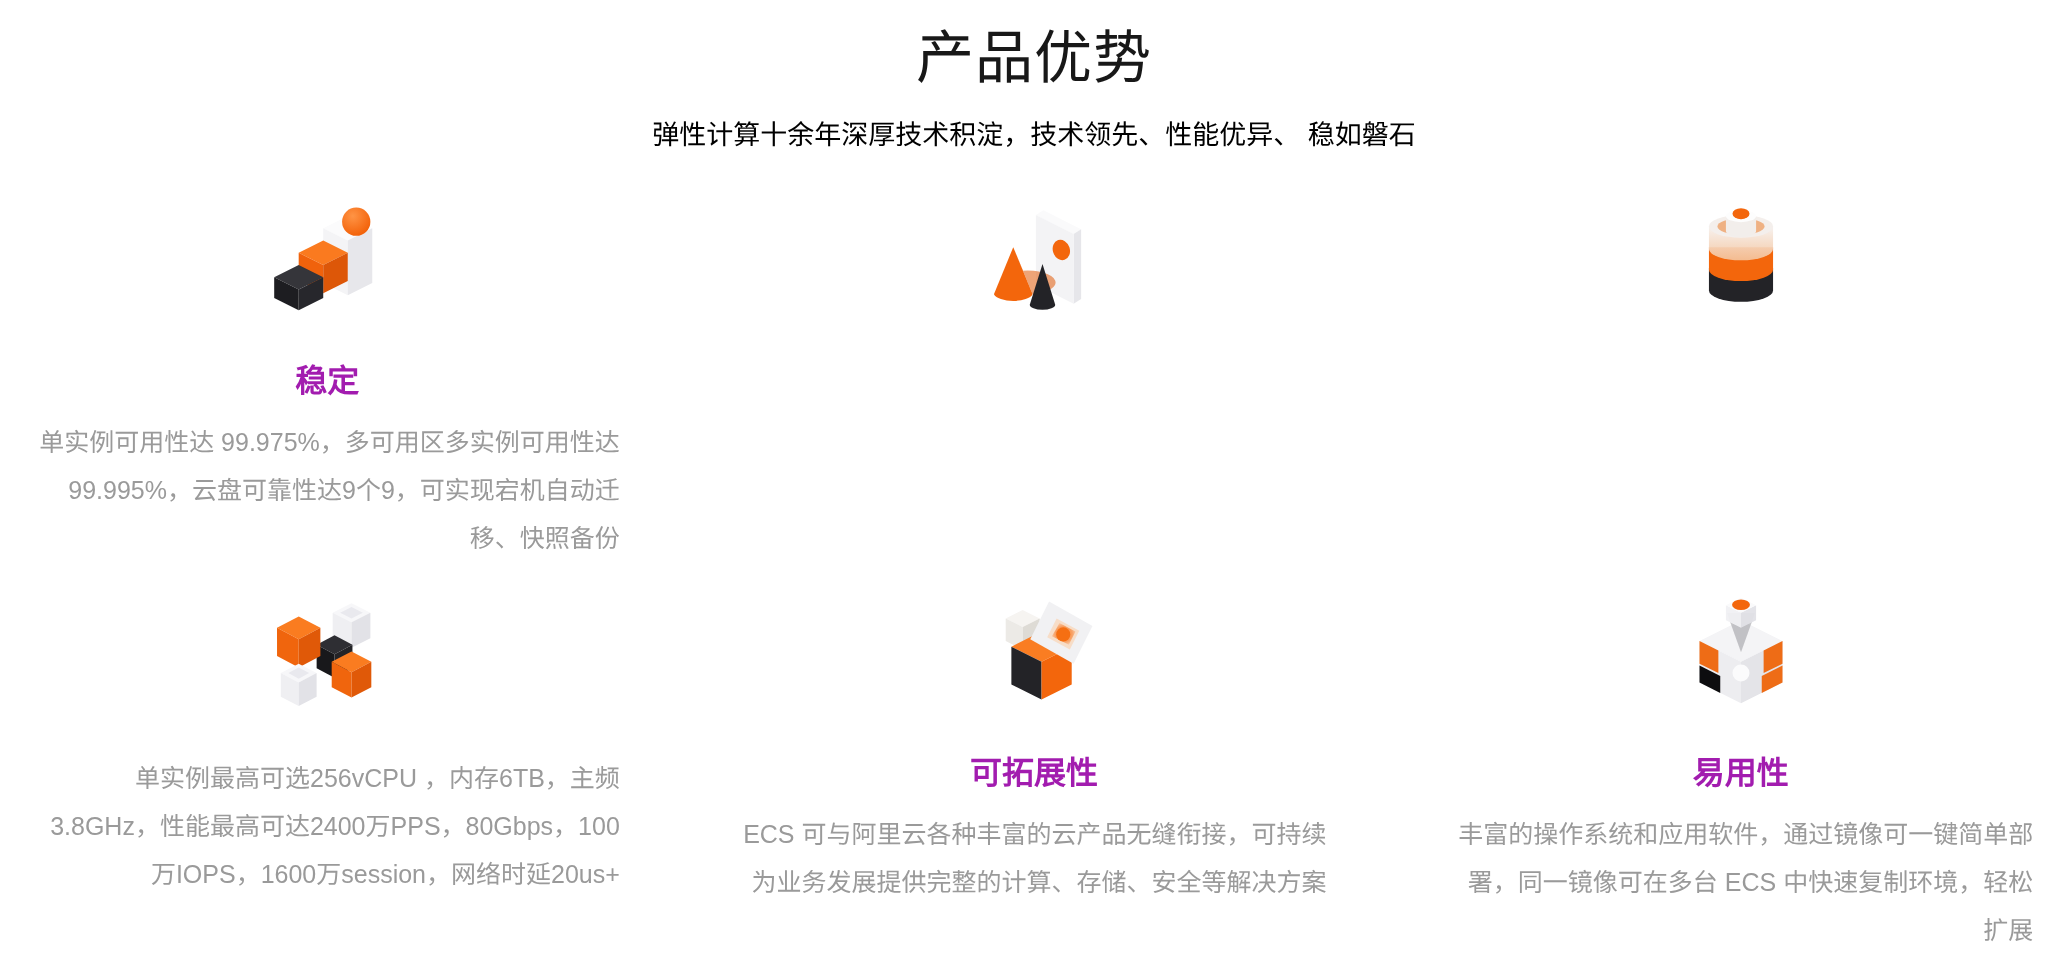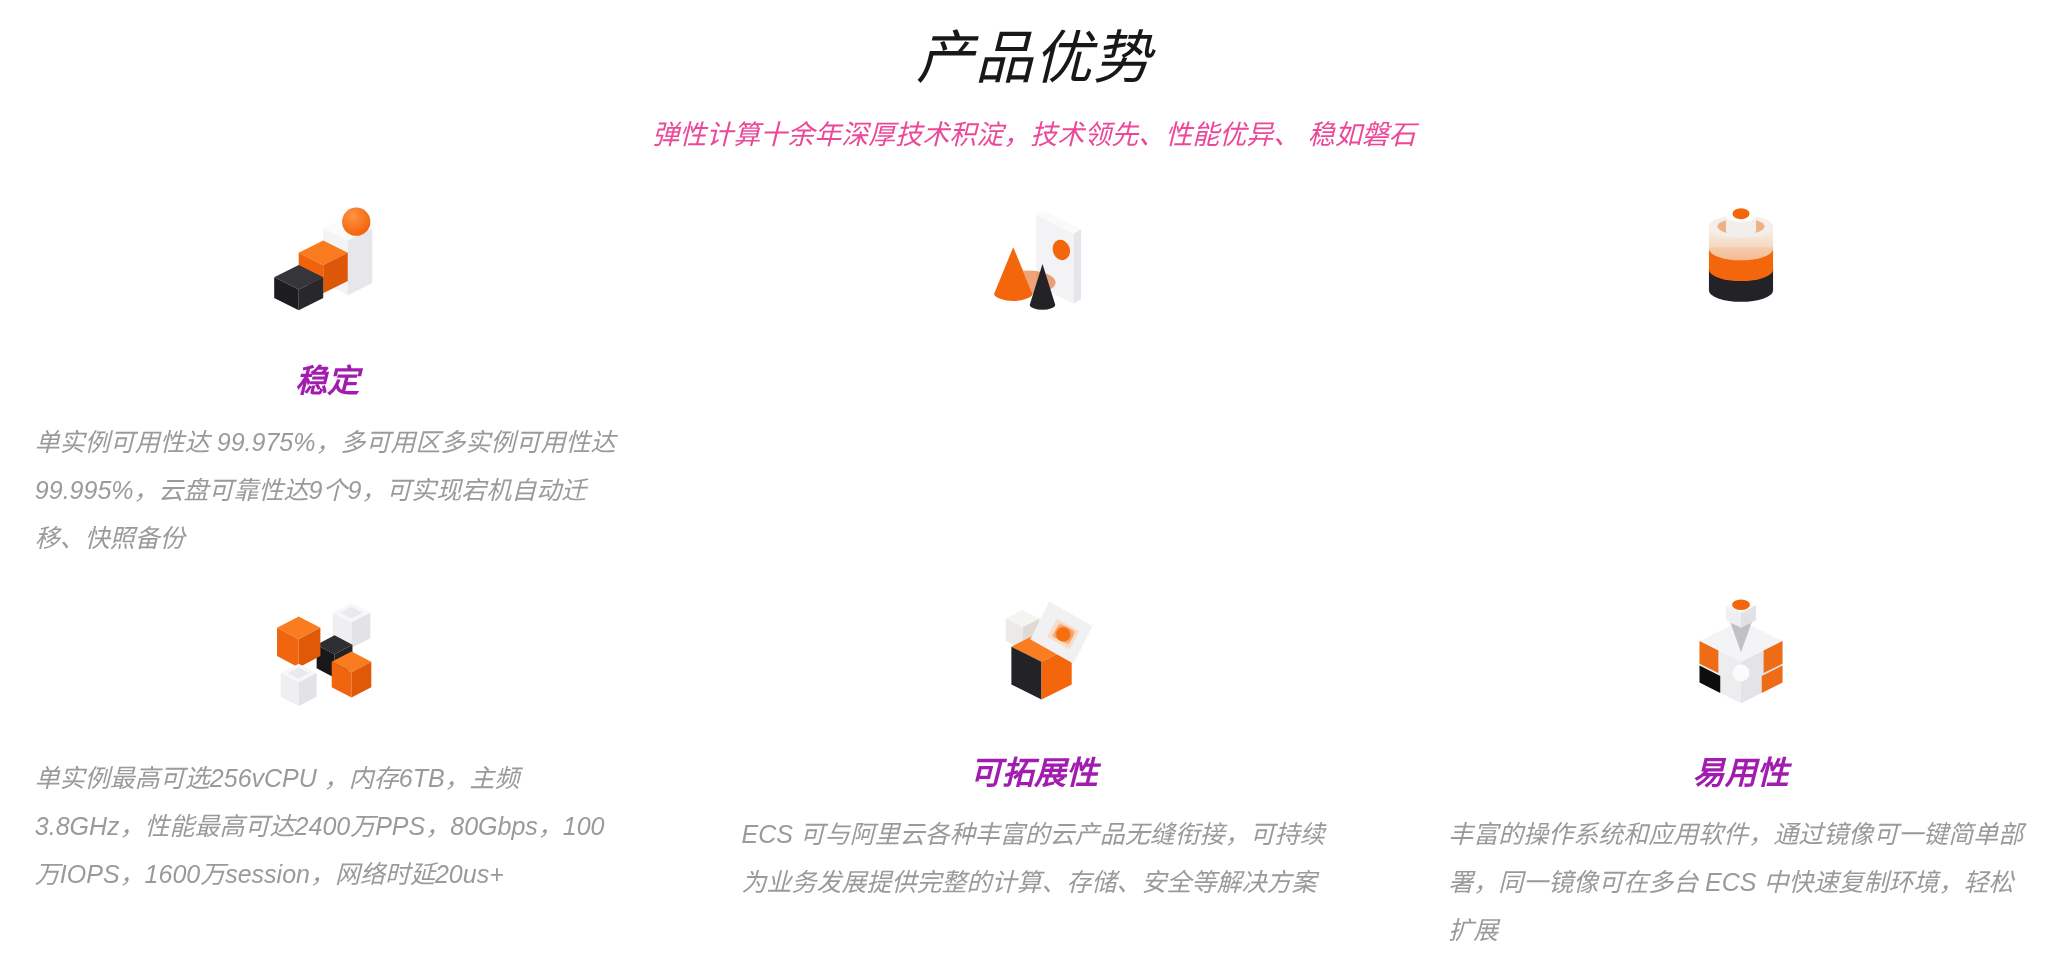--- a/index.html
+++ b/index.html
@@ -1,28 +1,28 @@
 <!DOCTYPE html>
 <html lang="zh-CN"><head>
 <meta charset="utf-8">
 <style>
   * { margin: 0; padding: 0; box-sizing: border-box; }
   html, body { width: 2068px; height: 964px; background: #ffffff; overflow: hidden; }
   body { font-family: "Liberation Sans", "DejaVu Sans", sans-serif; }
 
-  .section { width: 2068px; height: 964px; background: #ffffff; font-style: italic; }
+  .section { width: 2068px; height: 964px; background: #ffffff; }
 
   .header { text-align: center; padding-top: 26px; }
   .page-title {
     font-size: 58px; line-height: 64px; font-weight: 400;
     color: #181818; letter-spacing: 1px;
   }
   .page-subtitle {
     margin-top: 28px; font-size: 27px; line-height: 34px;
-    color: #ec4899; font-weight: 400;
+    color: #000000; font-weight: 400;
   }
 
   .grid {
     margin: 48px auto 0;
     width: 2010px;
     display: grid;
     grid-template-columns: repeat(3, 1fr);
     column-gap: 110px;
     row-gap: 30px;
   }
@@ -35,21 +35,21 @@
   .icon-wrap svg { width: 134px; height: 132px; display: block; }
 
   .card-title {
     font-size: 32px; line-height: 38px; font-weight: 700; color: #a21caf;
   }
   .card-desc {
     margin: 18px auto 0;
     width: 585px;
     font-size: 25px; line-height: 48px;
     color: #9a9a9a; font-weight: 400;
-    text-align: left;
+    text-align: right;
   }
 </style>
 </head>
 <body>
 
 <div class="section">
 
   <div class="header">
     <h1 class="page-title">产品优势</h1>
     <div class="page-subtitle">弹性计算十余年深厚技术积淀，技术领先、性能优异、 稳如磐石</div>

